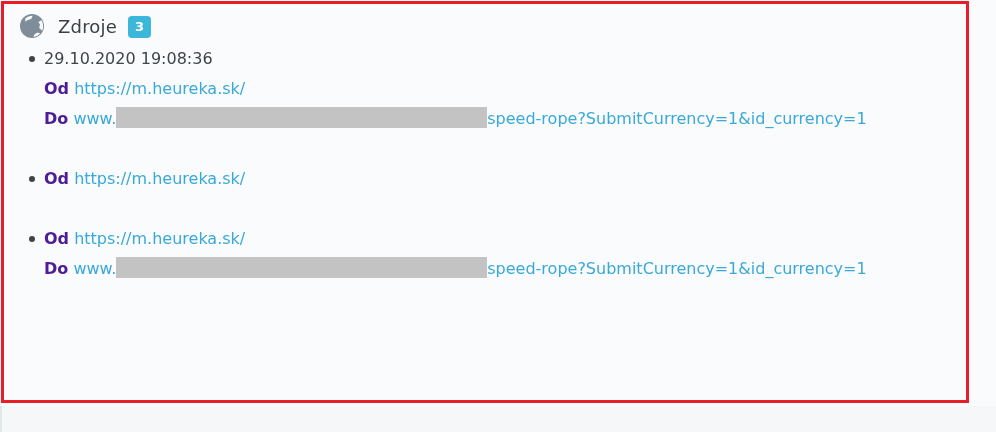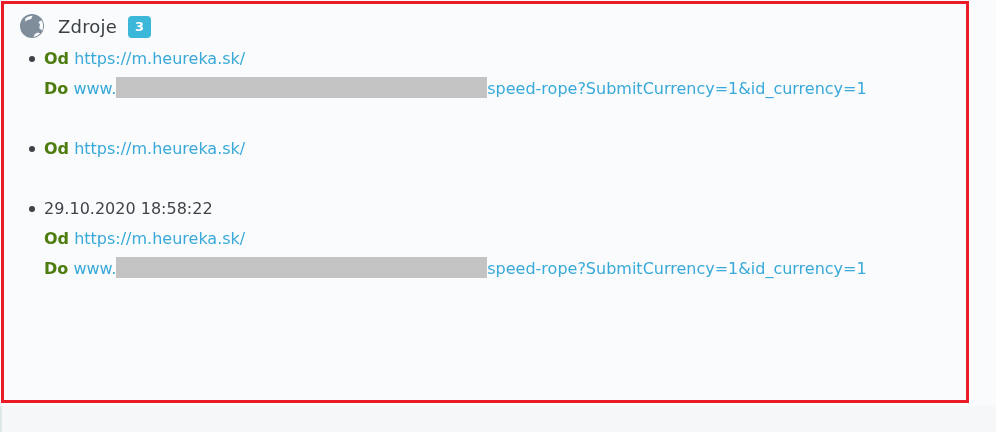--- a/index.html
+++ b/index.html
@@ -43,21 +43,21 @@
     margin-bottom:30px;
     color:#3f444a;
   }
   .entry::before {
     content:"";
     position:absolute; left:25px; top:12px;
     width:6px; height:6px; border-radius:50%;
     background:#3f444a;
   }
   .line { line-height:30px; font-size:16px; white-space:nowrap; }
-  .lbl { font-weight:700; color:#4d7c0f;margin-top:14px; }
+  .lbl { font-weight:700; color:#4c1d95;margin-top:14px; }
   .url {
     color:var(--link-color,#38a9d9);
     text-decoration:none;
   }
   .redaction-bar {
     display:inline-block;
     height:21px;
     background:var(--redact-gray,#c3c3c3);
     vertical-align:-4px;
   }
@@ -81,39 +81,39 @@
       <path fill="#fafbfc" d="M6.2 5.6 Q9.5 2.6 13.6 2.8 L12.2 6.0 L8.6 7.0 L6.4 8.8 Z"></path>
       <path fill="#fafbfc" d="M22.6 7.2 Q25.4 12.4 23.2 17.8 L20.2 15.0 L21.0 11.6 L19.4 9.0 Z"></path>
       <path fill="#fafbfc" d="M15.8 21.0 L18.9 19.4 L21.2 20.4 Q18.4 23.6 14.4 24.0 Z"></path>
     </svg>
     <h2 class="panel-title">Zdroje</h2>
     <span class="count-badge">3</span>
   </header>
 
   <ul class="entries">
   <li class="entry">
+    <div class="line">29.10.2020 19:08:36</div>
     <div class="line">
       <span class="lbl">Od</span>
       <a class="url" href="#">https://m.heureka.sk/</a>
     </div>
     <div class="line">
       <span class="lbl">Do</span>
       <a class="url" href="#"><span>www.</span><span class="redaction-bar" style="width: 371px;"></span><span>speed-rope?SubmitCurrency=1&amp;id_currency=1</span></a>
     </div>
   </li>
 
   <li class="entry">
     <div class="line">
       <span class="lbl">Od</span>
       <a class="url" href="#">https://m.heureka.sk/</a>
     </div>
   </li>
 
   <li class="entry">
-    <div class="line">29.10.2020 18:58:22</div>
     <div class="line">
       <span class="lbl">Od</span>
       <a class="url" href="#">https://m.heureka.sk/</a>
     </div>
     <div class="line">
       <span class="lbl">Do</span>
       <a class="url" href="#"><span>www.</span><span class="redaction-bar" style="width: 371px;"></span><span>speed-rope?SubmitCurrency=1&amp;id_currency=1</span></a>
     </div>
   </li>
 </ul>

